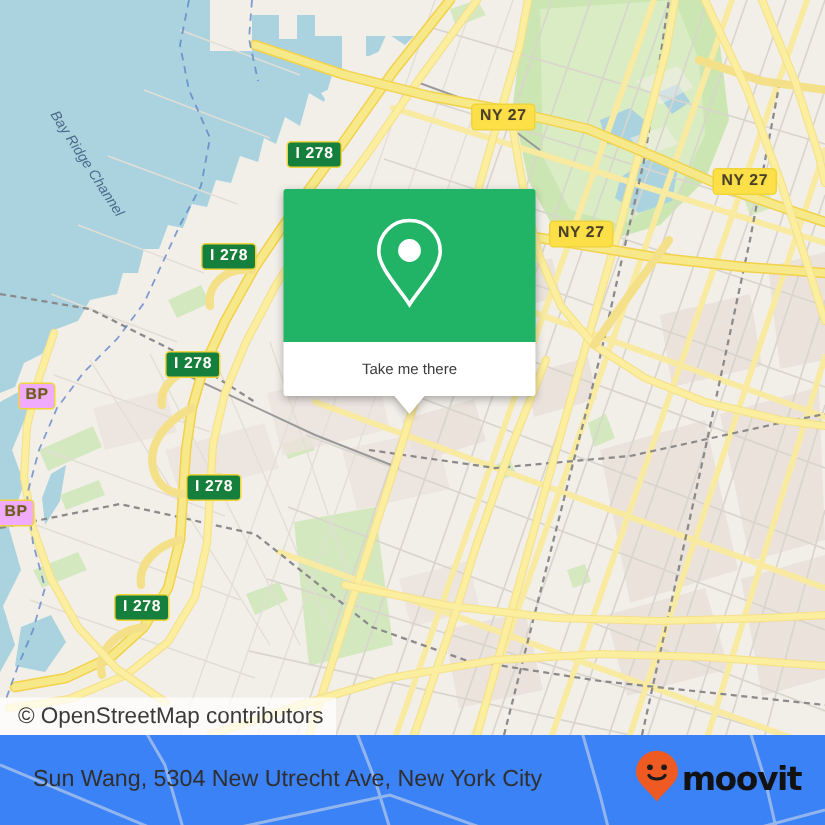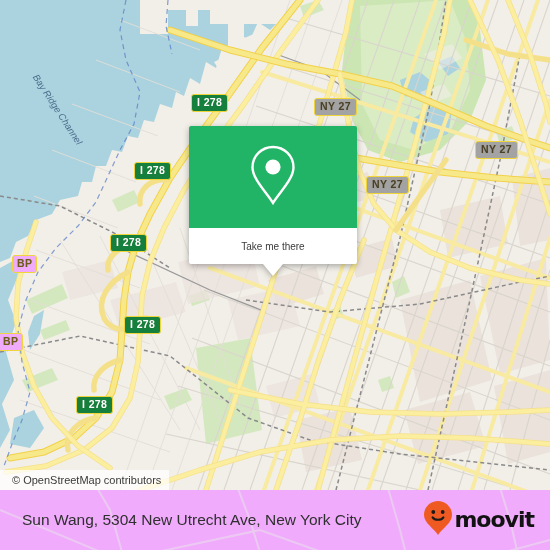--- a/index.html
+++ b/index.html
@@ -50,41 +50,40 @@
     font-size:10.5px;
     font-weight:bold;
     letter-spacing:.4px;
     line-height:13px;
     padding:1px 5px 2px 5px;
     white-space:nowrap;
     text-shadow:0 0 1px rgba(120,100,0,.25);
   }
   .shield.ny {
     color:#4a4029;
-    background:#a3a3a3;
+    background:#fde047;
     border-color:#efd43c;
-    margin-top:29px;
   }
   .shield.bp { padding:1px 4px 2px 4px; color:#6b5c18; background:#f0abfc; }
 
   .waterlabel {
     position:absolute;
     color:#4a6b8a;
     font-size:9.5px;
     font-style:italic;
     white-space:nowrap;
     transform-origin:0 0;
   }
 
   
   #attrib {
     position:absolute; left:0; bottom:0;
     background:rgba(255,255,255,.72);
     color:#3a3a3a;
-    font-size:11px;
+    font-size:15px;
     padding:4px 8px 4px 12px;
     white-space:nowrap;
   }
 
   
   #popup {
     position:absolute;
     left:189px; top:126px;
     width:168px;
     filter:drop-shadow(0 2px 3px rgba(0,0,0,.30));
@@ -107,21 +106,21 @@
     position:absolute; left:50%; top:138px;
     width:0;height:0; margin-left:-10px;
     border-left:10px solid transparent;
     border-right:10px solid transparent;
     border-top:12px solid #ffffff;
   }
 
   
   #footer {
     position:absolute; left:0; top:490px; width:550px; height:60px;
-    background:#f0abfc;
+    background:#3b82f6;
     display:flex; align-items:center;
     overflow:hidden;
   }
   #footer-wm { position:absolute; left:0; top:-100px; width:550px; height:260px; opacity:.5;}
   #caption {
     position:relative;
     margin-left:22px;
     font-size:15.5px;
     color:#2f2f2f;
     white-space:nowrap;

